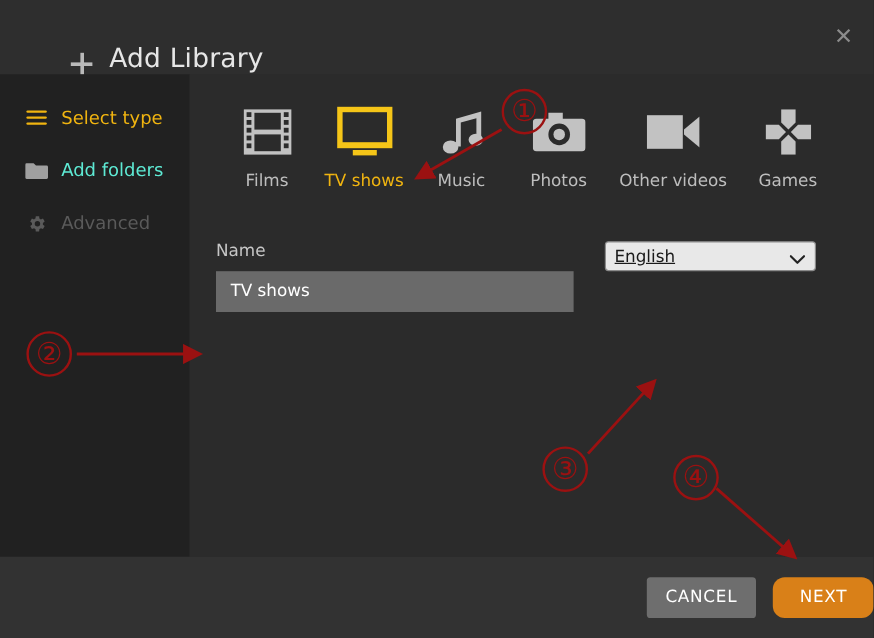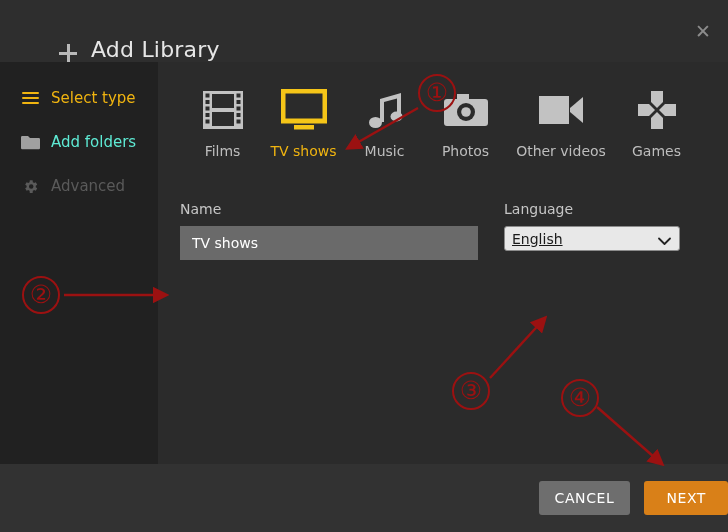--- a/index.html
+++ b/index.html
@@ -141,21 +141,21 @@
     display: flex; align-items: center; justify-content: flex-end;
   }
   .btn {
     height: 34px; min-width: 83px;
     border: none; border-radius: 3px;
     font-size: 14px; letter-spacing: .6px; color: #fff;
     cursor: pointer; font-weight: 400;
     font-family: "DejaVu Sans", "Liberation Sans", sans-serif;
   }
   .btn-cancel { background: #6e6e6e; padding: 0 16px; }
-  .btn-next { background: #d98018; padding: 0 22px; margin-left: 14px; }
+  .btn-next { background: #d98018; padding: 0 22px; margin-left: 14px; border-radius: 10px; }
 
   
   .anno-layer {
     position: absolute; left: 0; top: 0;
     width: 728px; height: 532px;
     pointer-events: none;
   }
   .anno-num {
     position: absolute;
     width: 38px; height: 38px;
@@ -293,21 +293,20 @@
     </div>
 
     <div class="form-row">
 
       <div class="field-name">
         <div class="field-label">Name</div>
         <input class="name-input" type="text" value="TV shows" style="">
       </div>
 
       <div class="field-lang">
-        <div class="field-label">Language</div>
         <div class="lang-wrap">
           <select class="lang-select">
             <option>English</option>
           </select>
           <span class="lang-chevron">
             <svg width="13" height="9" viewBox="0 0 13 9">
               <path d="M1 1.5 L6.5 7 L12 1.5" fill="none" stroke="#232323" stroke-width="1.8" stroke-linecap="round" stroke-linejoin="round"></path>
             </svg>
           </span>
         </div>

